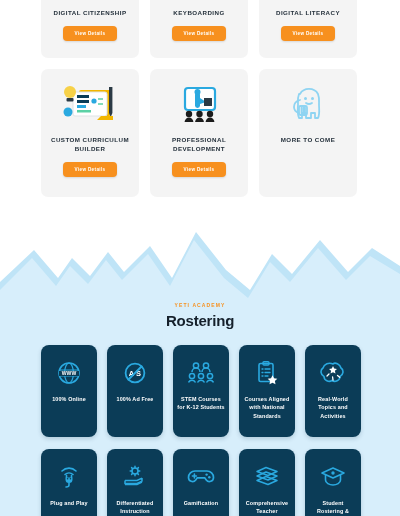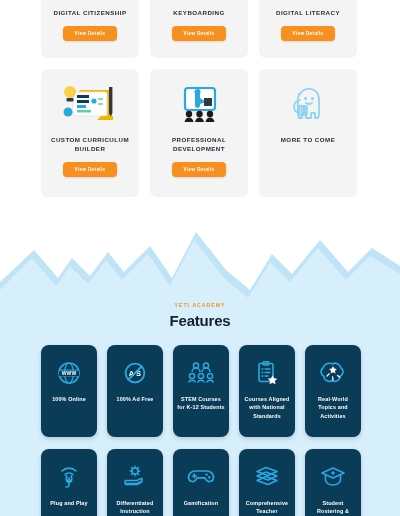--- a/index.html
+++ b/index.html
@@ -193,21 +193,21 @@
              L196 4 L226 42 L250 62 L272 26 L292 46 L320 12 L348 44 L372 20 L400 38
              L400 288 L0 288 Z" fill="#bfe4f7"></path>
 
     <path d="M0 62 L32 30 L56 58 L70 38 L88 56 L106 32 L122 52 L148 26 L170 58
              L194 12 L224 50 L248 70 L270 34 L290 54 L318 20 L346 52 L370 28 L400 46
              L400 288 L0 288 Z" fill="#d7eefb"></path>
   </svg>
 
   <div class="feat-head">
     <p class="feat-kicker">YETI ACADEMY</p>
-    <h2 class="feat-title">Features</h2>
+    <h2 class="feat-title">Rostering</h2>
   </div>
 
   <div class="feat-grid">
 
     <div class="feat-card">
       <div class="feat-icon">
         <svg width="24" height="24" viewBox="0 0 24 24">
           <circle cx="12" cy="12" r="10" fill="none" stroke="#2aa9e0" stroke-width="1.6"></circle>
           <ellipse cx="12" cy="12" rx="4.4" ry="10" fill="none" stroke="#2aa9e0" stroke-width="1.2"></ellipse>
           <path d="M2.4 9 h19.2 M2.4 15 h19.2" stroke="#2aa9e0" stroke-width="1.2"></path>

